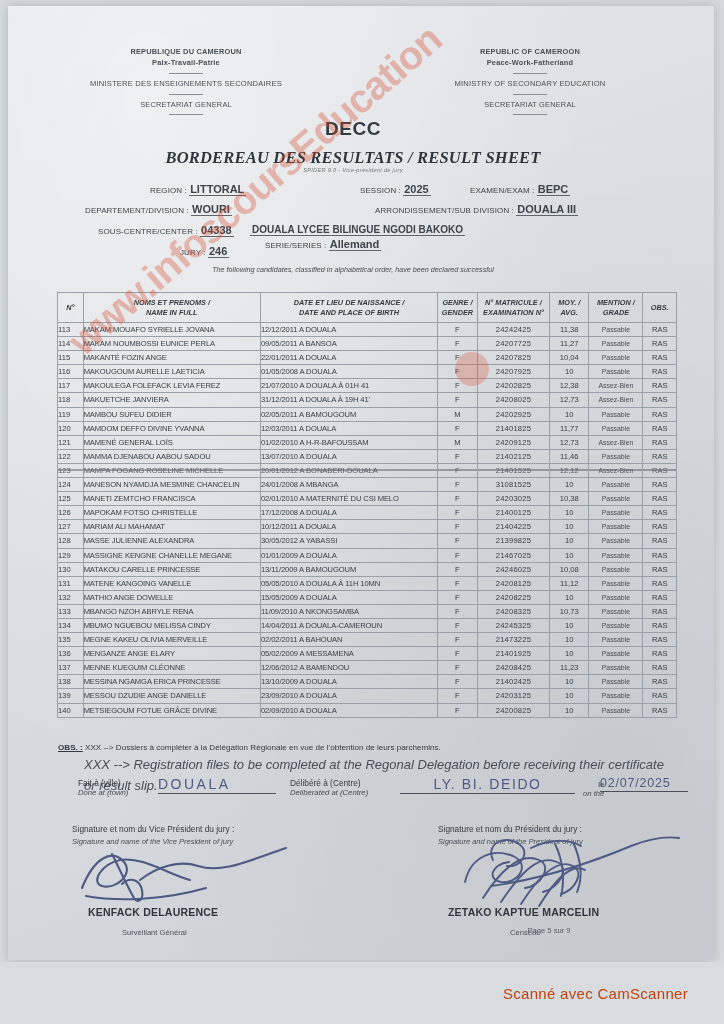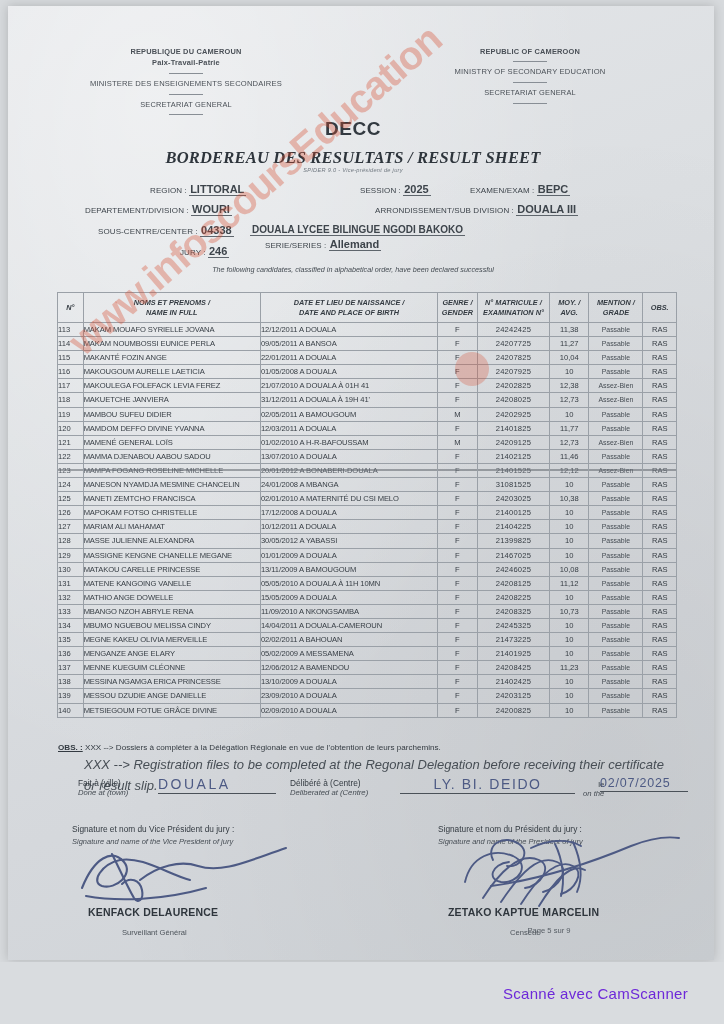--- a/index.html
+++ b/index.html
@@ -278,21 +278,21 @@
     pointer-events: none;
   }
 
   
   .camscanner {
     position: absolute;
     left: 0; bottom: 0;
     width: 724px;
     height: 62px;
     background: #d9dcdf;
-    color: #6d28d9;
+    color: #c2410c;
     font-size: 15px;
     letter-spacing: .3px;
     display: flex;
     align-items: center;
     justify-content: flex-end;
     padding-right: 36px;
     box-sizing: border-box;
   }
   .scanline {
     position: absolute;
@@ -313,20 +313,21 @@
       <div class="l2">Paix-Travail-Patrie</div>
       <div class="rule"></div>
       <div class="l3">MINISTERE DES ENSEIGNEMENTS SECONDAIRES</div>
       <div class="rule"></div>
       <div class="l4">SECRETARIAT GENERAL</div>
       <div class="rule"></div>
     </div>
 
     <div class="gov right">
       <div class="l1">REPUBLIC OF CAMEROON</div>
+      <div class="l2">Peace-Work-Fatherland</div>
       <div class="rule"></div>
       <div class="l3">MINISTRY OF SECONDARY EDUCATION</div>
       <div class="rule"></div>
       <div class="l4">SECRETARIAT GENERAL</div>
       <div class="rule"></div>
     </div>
 
     <div class="decc">DECC</div>
     <div class="sheet-title">BORDEREAU DES RESULTATS / RESULT SHEET</div>
     <div class="spider">SPIDER 9.0 - Vice-président de jury</div>

